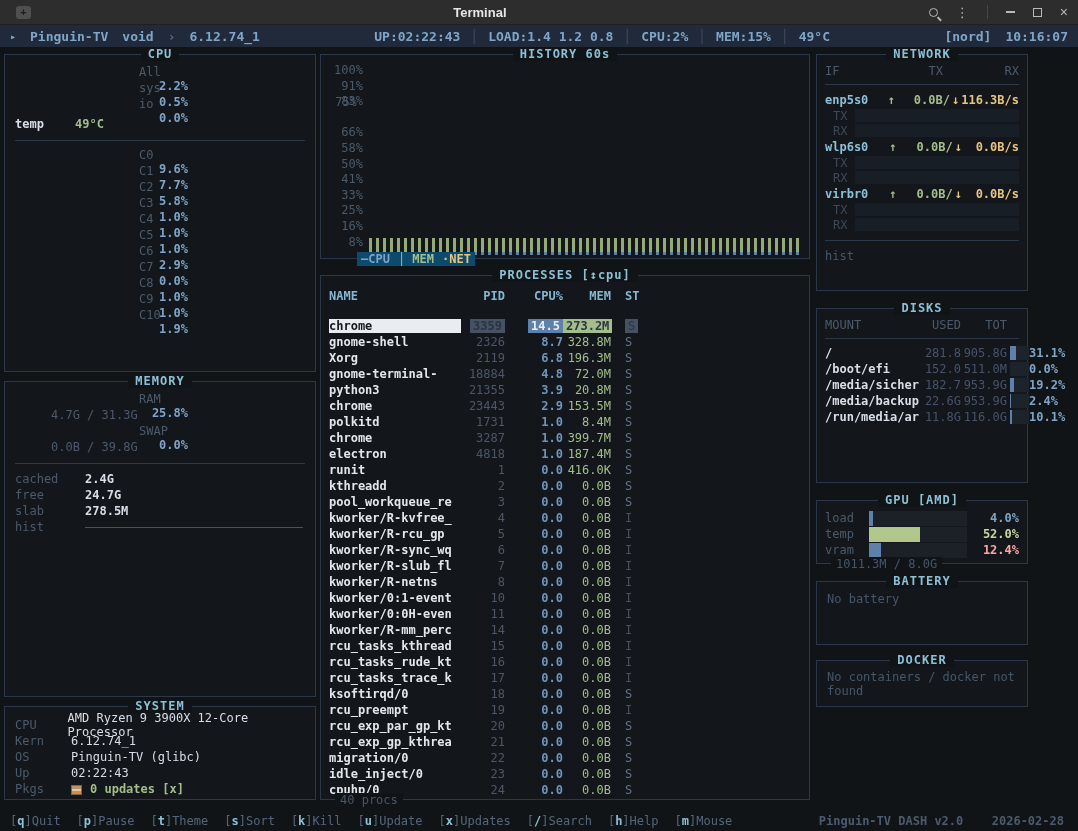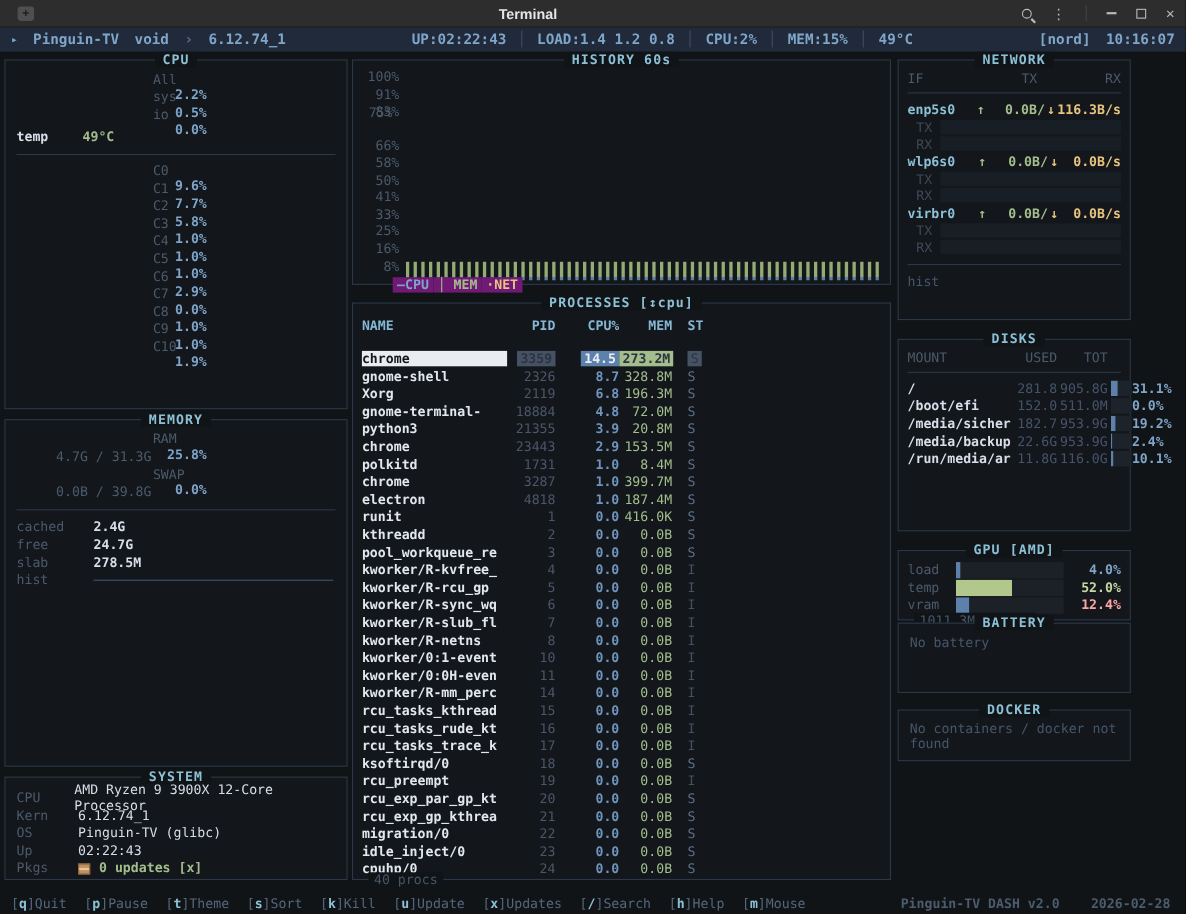--- a/index.html
+++ b/index.html
@@ -78,21 +78,21 @@
   .pkg-icon::before { content:""; position:absolute; left:0; right:0; top:3px; height:2px; background:#e4c79a; }
   .pkg-val { color:#a3be8c; font-weight:bold; }
 
   
   .hist-chart { position:absolute; inset:0; }
   .ytick { position:absolute; left:8px; width:34px; text-align:right; color:#4c5a6b; height:14px; }
   .bars { position:absolute; left:48px; right:10px; bottom:3px; height:170px;
           display:flex; align-items:flex-end; gap:4px; overflow:hidden; }
   .hbar { width:3px; flex:0 0 auto; }
   .legend { position:absolute; bottom:-8px; left:36px; }
-  .legend span.lbg { background:#701a75; padding:0 4px; font-weight:bold; }
+  .legend span.lbg { background:#0c4a6e; padding:0 4px; font-weight:bold; }
 
   
   .proc-head, .proc-row { display:grid; grid-template-columns:132px 44px 58px 48px 38px;
                           height:16px; align-items:center; }
   .proc-head { color:#85b8d4; font-weight:bold; margin-top:6px; }
   .ph-r { text-align:right; } .ph-st { padding-left:14px; }
   .proc-rows { margin-top:14px; }
   .pc-name { color:#e2e7ee; font-weight:bold; white-space:nowrap; overflow:hidden; }
   .pc-pid { text-align:right; color:#4c566a; }
   .pc-cpu { text-align:right; color:#6f94bd; font-weight:bold; }
@@ -821,21 +821,21 @@
               <span class="gpu-label">vram</span>
               <span class="gpu-track">
                 <span class="gpu-fill" style="width: 12.4%; background: rgb(94, 129, 172);"></span>
               </span>
               <span class="gpu-val" style="color: #fca5a5;">12.4%</span>
             </div>
           </div>
         <div class="pfooter"><span>1011.3M / 8.0G</span></div>
       </div>
 
-      <div class="panel" style="margin-top:2px; height:64px;">
+      <div class="panel" style="margin-top:17px; height:64px;">
         <div class="ptitle"><span>BATTERY</span></div>
         <div class="panel-msg">No battery</div>
       </div>
 
       <div class="panel" style="margin-top:15px; height:47px;">
         <div class="ptitle"><span>DOCKER</span></div>
         <div class="panel-msg" style="padding-top:9px;">No containers / docker not found</div>
       </div>
     </div>
   </div>

